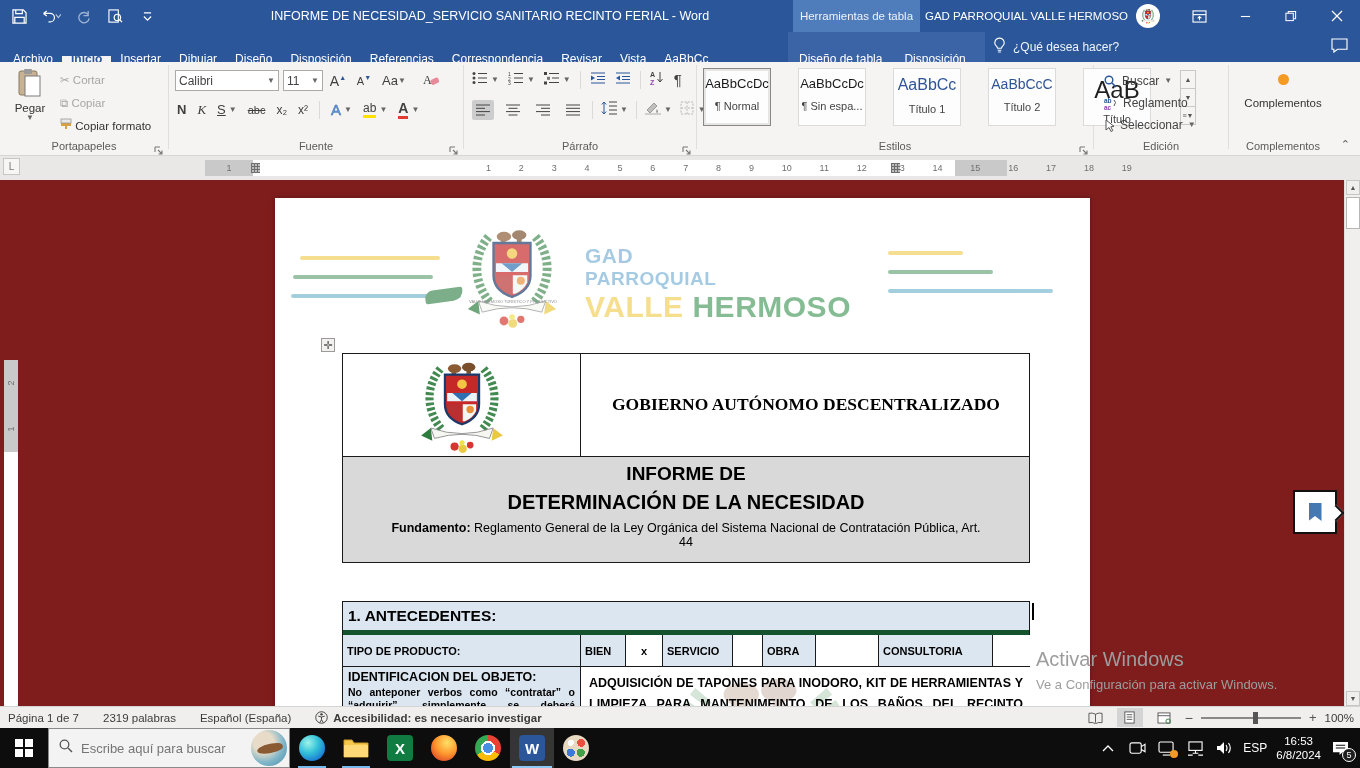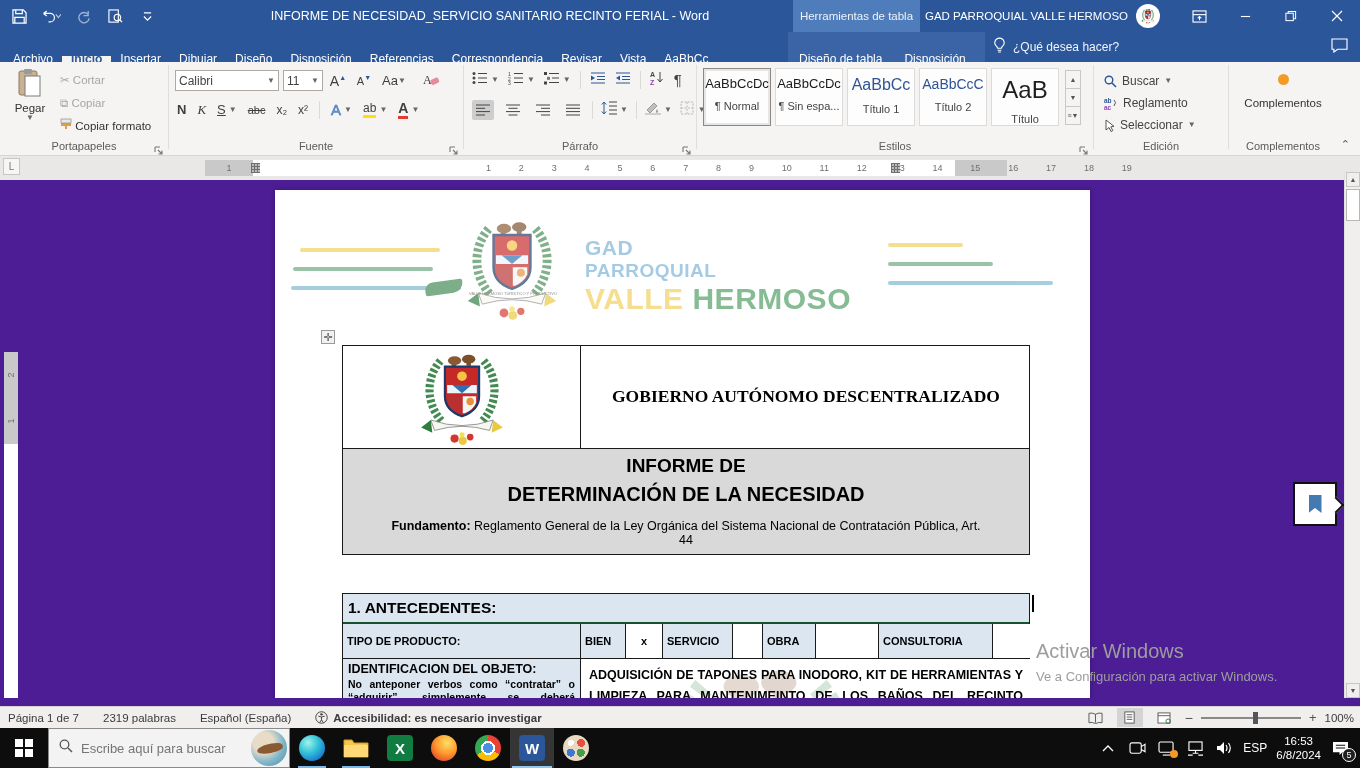--- a/index.html
+++ b/index.html
@@ -1,18 +1,18 @@
 <!DOCTYPE html>
 <html><head>
 <meta charset="utf-8">
 <style>
   *{margin:0;padding:0;box-sizing:border-box;}
   html,body{width:1360px;height:768px;overflow:hidden;}
   body{font-family:"Liberation Sans",sans-serif;}
-  .app{position:relative;width:1360px;height:768px;background:#4c1d95;overflow:hidden;}
+  .app{position:relative;width:1360px;height:768px;background:#7f1d1d;overflow:hidden;}
   .abs{position:absolute;}
 
   
   .titlebar{position:absolute;left:0;top:0;width:1360px;height:32px;background:#2b579a;color:#fff;}
   .qat{position:absolute;left:8px;top:0;height:32px;display:flex;align-items:center;gap:10px;}
   .qat .qbtn{width:22px;height:22px;display:flex;align-items:center;justify-content:center;}
   .doc-title{position:absolute;left:240px;top:0;width:500px;height:32px;display:flex;align-items:center;justify-content:center;font-size:12.5px;white-space:nowrap;}
   .ctx-title-box{position:absolute;left:793px;top:0;width:127px;height:32px;background:#4f7cba;display:flex;align-items:center;justify-content:center;font-size:11.5px;color:#eef3fa;}
   .account{position:absolute;left:925px;top:0;height:32px;display:flex;align-items:center;gap:8px;font-size:11.5px;}
   .avatar{width:24px;height:24px;border-radius:50%;background:#fff;display:flex;align-items:center;justify-content:center;overflow:hidden;}
@@ -33,21 +33,21 @@
   .ribbon{position:absolute;left:0;top:62px;width:1360px;height:94px;background:#f5f4f2;border-bottom:1px solid #d8d6d4;display:flex;color:#444;}
   .rgroup{position:relative;height:93px;flex:none;}
   .rgsep{width:1px;height:84px;background:#e0deda;margin-top:3px;flex:none;}
   .rglabel{position:absolute;bottom:3px;left:0;right:0;text-align:center;font-size:11px;color:#5d5a58;}
   .launcher{position:absolute;bottom:3px;right:4px;width:10px;height:10px;}
   .rbtn{display:flex;align-items:center;justify-content:center;border-radius:2px;}
   .rbtn.active{background:#cdcdcd;}
   .combo{border:1px solid #aca9a6;background:#fff;height:21px;display:flex;align-items:center;font-size:12px;padding:0 3px;justify-content:space-between;}
   .carr{font-size:8px;color:#666;line-height:1;}
   .disab{color:#a6a6a6;}
-  .fxrow{display:flex;align-items:center;}
+  .fxrow{display:flex;align-items:center;gap:23px;}
   .glyph{font-size:13px;color:#404040;}
   .u-yel{border-bottom:3px solid #ffe000;}
   .u-red{border-bottom:3px solid #e03c31;}
   .stylecard{width:68px;height:58px;background:#fdfdfd;border:1px solid #dddbd9;margin-right:4px;padding-top:7px;text-align:center;flex:none;}
   .stylecard.sel{border:1px solid #8a8886;box-shadow:0 0 0 2px #e8e6e4 inset;}
   .stylecard .prev{font-size:13px;color:#1a1a1a;white-space:nowrap;overflow:hidden;}
   .stylecard .sname{font-size:11px;margin-top:9px;color:#444;white-space:nowrap;overflow:hidden;}
   .stylecard.hstyle .prev{color:#2f5496;}
   .scrollcol{width:16px;display:flex;flex-direction:column;margin-left:2px;}
   .scrollcol div{height:19px;border:1px solid #cac8c6;background:#f5f4f2;font-size:7px;display:flex;align-items:center;justify-content:center;color:#555;margin-bottom:-1px;}
@@ -62,40 +62,40 @@
   .ticks{position:absolute;left:253px;top:0;width:702px;height:16px;display:flex;justify-content:space-between;align-items:center;padding:0 28px;}
   .ticks span{font-size:9px;color:#6f6f6f;}
   .gridmark{position:absolute;top:3px;width:9px;height:10px;background:
     repeating-linear-gradient(0deg,#6f6f6f 0 1px,transparent 1px 3px),
     repeating-linear-gradient(90deg,#6f6f6f 0 1px,transparent 1px 3px),#bdbdbd;}
   .vruler{position:absolute;left:4px;top:180px;width:14px;height:520px;background:#fff;}
   .vr-gray{position:absolute;left:0;top:0;width:14px;height:92px;background:#c9c9c9;display:flex;flex-direction:column;align-items:center;justify-content:space-around;}
   .vr-gray span{font-size:9px;color:#6f6f6f;transform:rotate(-90deg);}
 
   
-  .docarea{position:absolute;left:0;top:172px;width:1360px;height:526px;overflow:hidden;}
+  .docarea{position:absolute;left:0;top:180px;width:1360px;height:526px;overflow:hidden;}
   .page{position:absolute;left:275px;top:18px;width:815px;height:560px;background:#fff;box-shadow:0 0 5px rgba(0,0,0,.28);}
   .hdr{position:absolute;left:0;top:25px;width:815px;height:110px;opacity:.68;}
   .hline{position:absolute;height:4px;border-radius:2px;}
   .logo-text{position:absolute;left:310px;top:22px;line-height:1;font-weight:bold;letter-spacing:.5px;}
   .lt1{font-size:21px;color:#7ab3d6;}
   .lt2{font-size:19px;color:#7ab3d6;margin-top:3px;}
   .lt3{font-size:30px;margin-top:4px;white-space:nowrap;}
   .movehandle{position:absolute;left:46px;top:140px;width:14px;height:14px;border:1px solid #9a9a9a;background:#f2f1ef;color:#555;font-size:11px;line-height:12px;text-align:center;}
   .t1{position:absolute;left:67px;top:155px;width:688px;border:1px solid #1a1a1a;}
   .t1r1{display:grid;grid-template-columns:238px 450px;height:102px;}
   .t1c1{border-right:1px solid #1a1a1a;display:flex;align-items:center;justify-content:center;}
   .t1c2{display:flex;flex-direction:column;align-items:center;justify-content:center;font-family:"Liberation Serif",serif;font-weight:bold;font-size:17.5px;color:#000;line-height:1.35;text-align:center;}
   .t1r2{border-top:1px solid #1a1a1a;background:#d9d9d9;height:106px;text-align:center;padding-top:6px;}
   .inf1{font-size:19px;font-weight:bold;color:#000;}
   .inf2{font-size:20px;font-weight:bold;color:#000;margin-top:6px;}
-  .fund{font-size:12.5px;color:#000;margin-top:13px;padding:0 6px;}
+  .fund{font-size:12.5px;color:#000;margin-top:7px;padding:0 6px;}
   .t2{position:absolute;left:67px;top:403px;width:688px;border:1px solid #1a1a1a;border-bottom:none;}
   .t2r1{height:28px;background:#dce6f1;display:flex;align-items:center;padding-left:5px;font-size:15.5px;font-weight:bold;color:#000;}
-  .t2r2{display:grid;grid-template-columns:238px 45px 37px 70px 30px 53px 63px 114px 38px;height:36px;border-top:2px solid #14532d;font-size:11px;font-weight:bold;}
+  .t2r2{display:grid;grid-template-columns:238px 45px 37px 70px 30px 53px 63px 114px 38px;height:36px;border-top:5px solid #14532d;font-size:11px;font-weight:bold;}
   .t2r2>div{border-right:1px solid #1a1a1a;display:flex;align-items:center;padding-left:4px;}
   .t2r2>div:last-child{border-right:none;}
   .bluec{background:#dce6f1;}
   .markc{background:#fff;justify-content:center;padding-left:0!important;}
   .t2r3{display:grid;grid-template-columns:238px 450px;border-top:1px solid #1a1a1a;height:125px;}
   .identc{background:#dce6f1;border-right:1px solid #1a1a1a;padding:3px 5px;}
   .identlbl{font-size:12.5px;font-weight:bold;color:#000;}
   .identnote{font-size:10.5px;font-weight:600;color:#000;text-align:justify;line-height:1.25;margin-top:2px;}
   .objc{position:relative;background:#fff;padding:6px 8px 0 8px;overflow:hidden;}
   .objtext{position:relative;font-size:12.5px;font-weight:bold;color:#000;text-align:justify;line-height:1.65;z-index:2;}

